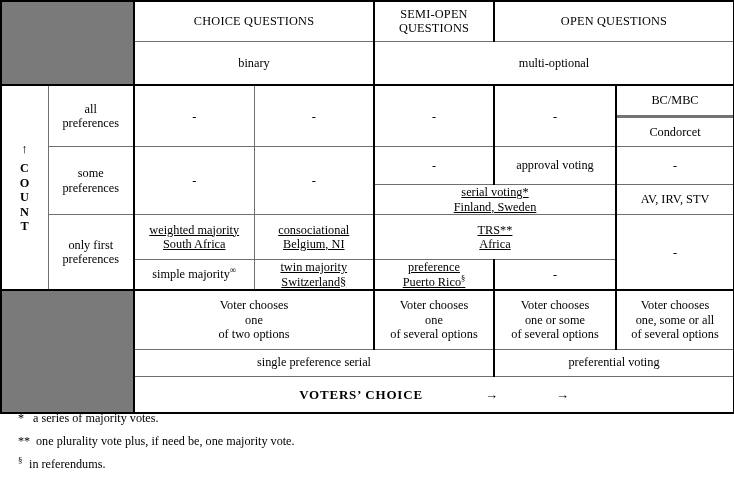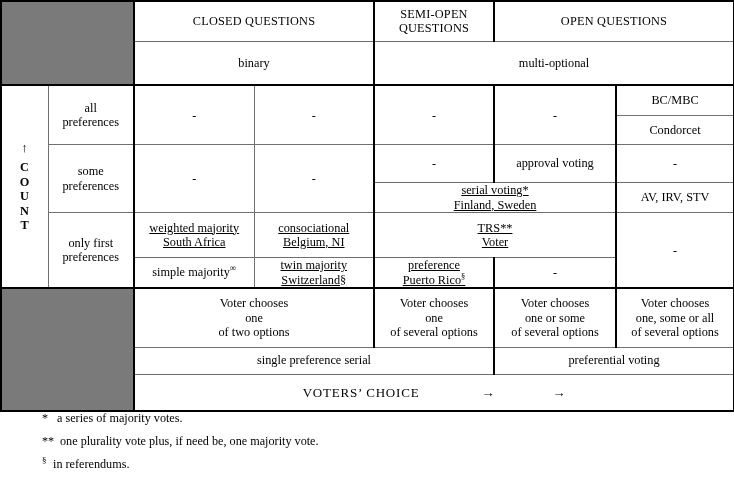--- a/index.html
+++ b/index.html
@@ -82,21 +82,21 @@
     font-size: 13px;
     margin-bottom: 5px;
   }
   .countcol .ltr { display: block; }
 
   .dash { font-size: 12.3px; }
 
   .twoline { line-height: 1.2; text-decoration: underline; }
 
   .voters-line {
-    font-weight: normal;
+    font-weight: bold;
     font-size: 13px;
     letter-spacing: 0.8px;
   }
   .vc-wrap {
     display: inline-block;
   }
   .vc-arrow {
     display: inline-block;
     font-weight: normal;
     font-size: 13px;
@@ -120,22 +120,21 @@
     position: absolute;
     left: 0;
     top: 412px;
     width: 734px;
   }
   .fnline {
     font-size: 12.2px;
     line-height: 1.0;
     height: 23px;
     white-space: nowrap;
-    padding-left: 4px;
-    margin-left: 38px;
+    padding-left: 18px;
   }
   .fnmark {
     display: inline-block;
     min-width: 15px;
   }
   .fnmark.wide { min-width: 18px; }
   .fnmark.inf-m { min-width: 12px; }
   .fnmark.sec-m { min-width: 11px; }
   .supmark {
     vertical-align: super;
@@ -155,21 +154,21 @@
       <col style="width:120px">
       <col style="width:120px">
       <col style="width:120px">
       <col style="width:122px">
       <col style="width:118px">
     </colgroup>
     <tbody>
 
       <tr style="height:40px">
         <td class="gray outer-top outer-left" colspan="2" rowspan="2"></td>
-        <td class="hdr-cap outer-top thick-l" colspan="2">CLOSED QUESTIONS</td>
+        <td class="hdr-cap outer-top thick-l" colspan="2">CHOICE QUESTIONS</td>
         <td class="hdr-cap outer-top thick-l">SEMI-OPEN QUESTIONS</td>
         <td class="hdr-cap outer-top thick-l outer-right" colspan="2">OPEN QUESTIONS</td>
       </tr>
 
       <tr style="height:44px">
         <td class="sub-lbl thick-l thick-b" colspan="2">binary</td>
         <td class="sub-lbl thick-l thick-b outer-right" colspan="3">multi-optional</td>
       </tr>
 
       <tr style="height:58px">
@@ -183,21 +182,21 @@
         </td>
         <td class="rowlbl thick-t">
           <div>all</div>
           <div>preferences</div>
         </td>
         <td class="dash thick-l thick-t">-</td>
         <td class="dash thick-t">-</td>
         <td class="dash thick-l thick-t">-</td>
         <td class="dash thick-l thick-t">-</td>
         <td class="thick-l thick-t outer-right" style="padding:0">
-          <div style="height:29px;line-height:29px;border-bottom:1px solid #737373">BC/MBC</div>
+          <div style="height:29px;line-height:29px;border-bottom:3px solid #737373">BC/MBC</div>
           <div style="height:28px;line-height:28px;">Condorcet</div>
         </td>
       </tr>
 
       <tr style="height:38px">
         <td class="rowlbl" rowspan="2">
           <div>some</div>
           <div>preferences</div>
         </td>
         <td class="dash thick-l" rowspan="2">-</td>
@@ -223,21 +222,21 @@
         <td class="sub-lbl twoline thick-l">
           <div>weighted majority</div>
           <div>South Africa</div>
         </td>
         <td class="sub-lbl twoline">
           <div>consociational</div>
           <div>Belgium, NI</div>
         </td>
         <td class="sub-lbl twoline thick-l" colspan="2">
           <div>TRS**</div>
-          <div>Voter</div>
+          <div>Africa</div>
         </td>
         <td class="dash thick-l outer-right" rowspan="2">-</td>
       </tr>
 
       <tr style="height:24px">
         <td class="sub-lbl thick-l thick-b">
           <span>simple majority</span><span class="inf">∞</span>
         </td>
         <td class="sub-lbl twoline thick-b">
           <div>twin majority</div>

